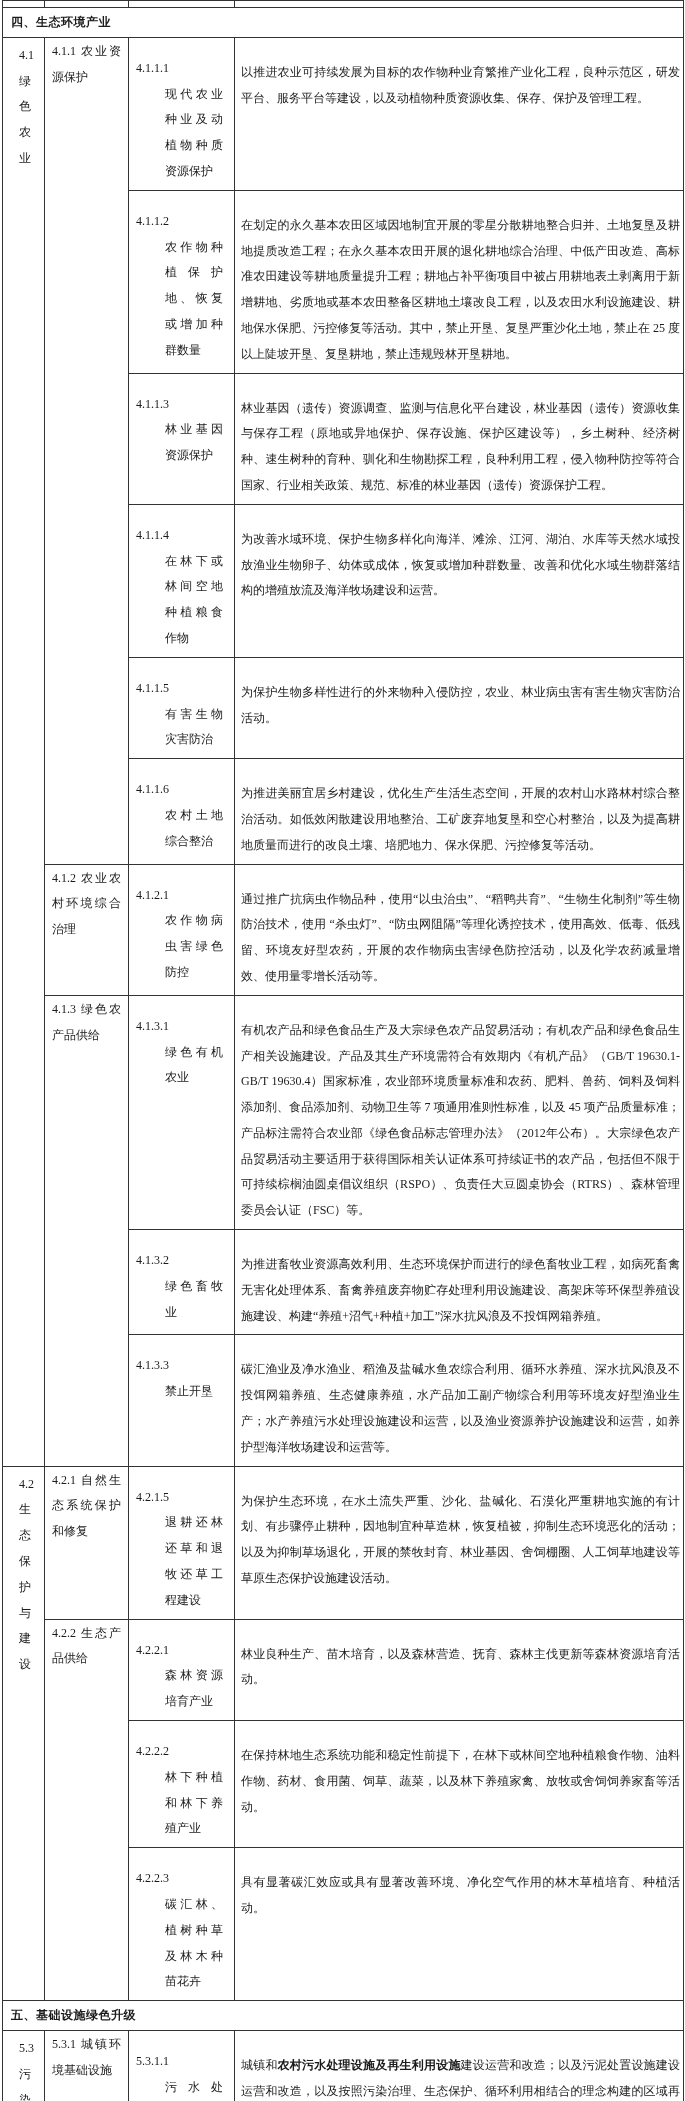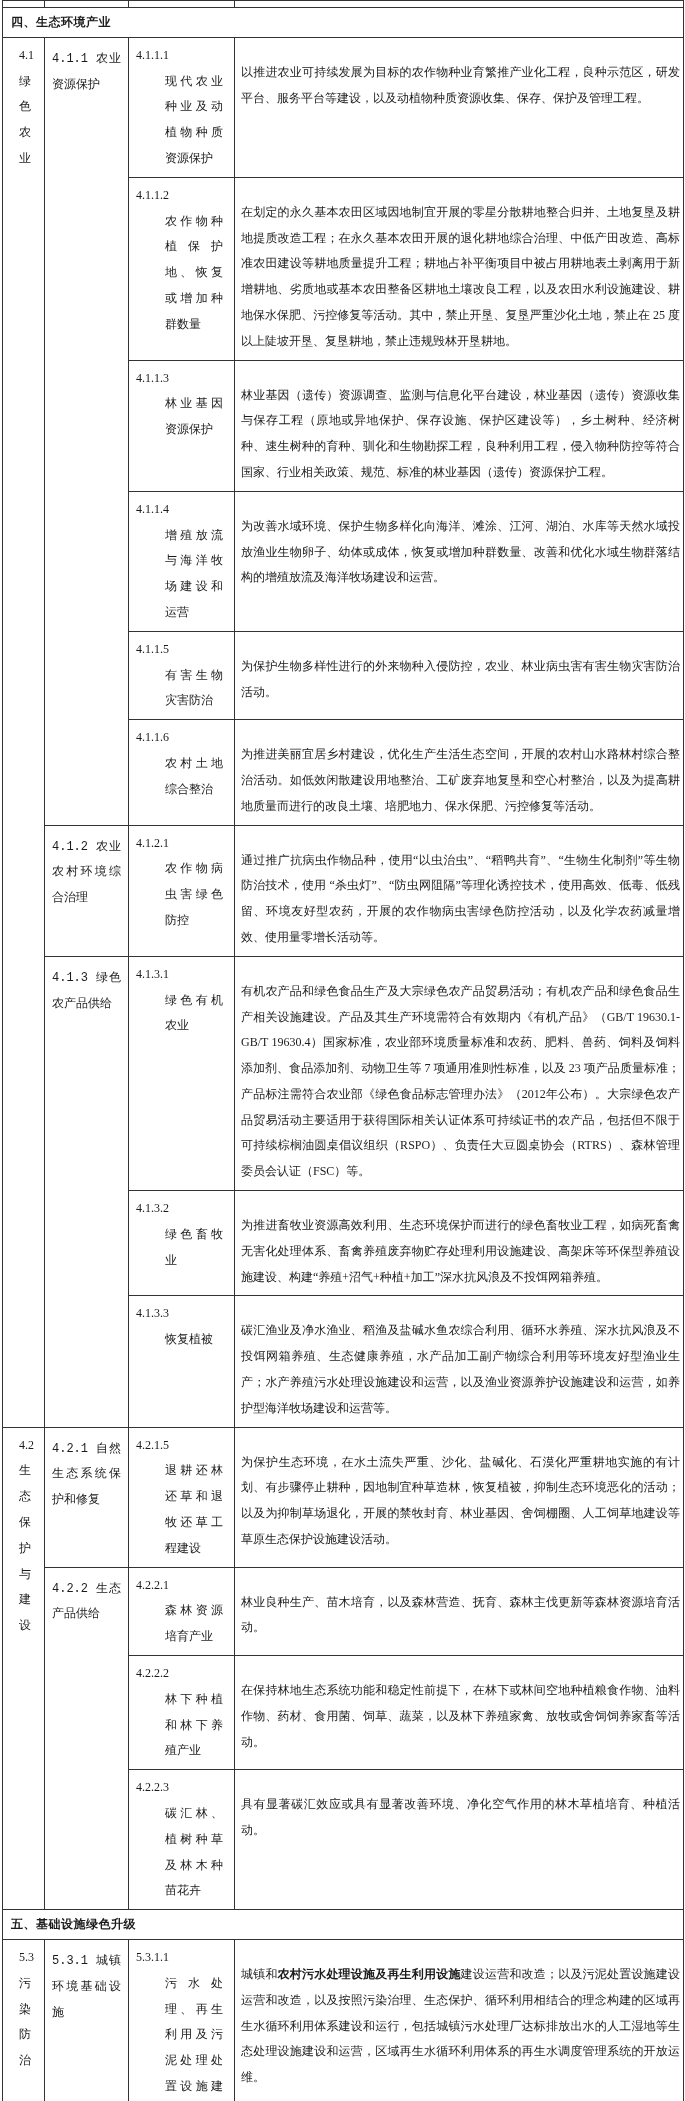--- a/index.html
+++ b/index.html
@@ -26,22 +26,22 @@
   }
   tr.sliver td { height:7px; border-top:none; padding:0; }
   td.section-header {
     font-weight:bold;
     font-size:17px;
     line-height:23px;
     padding:2px 6px 1px 8px;
     letter-spacing:0.5px;
   }
   td.l1 { padding:5px 16px; text-align:justify; }
-  td.l2 { padding:9px 7px; text-align:justify;font-family:Liberation Mono, monospace; }
-  td.l3 { padding:5px 11px 5px 7px; }
+  td.l2 { padding:1px 7px; text-align:justify; }
+  td.l3 { padding:18px 11px 5px 7px; }
   td.l3 .nm { text-align:justify;margin-left:29px; }
   td.desc { padding:22px 3px 5px 6px; text-align:justify; }
   td.desc b, .bold { font-weight:bold; }
 </style>
 </head>
 <body>
 
 <div class="tablewrap">
   <table class="cat">
     <colgroup>
@@ -84,21 +84,21 @@
         <td class="l3">
           <div class="code">4.1.1.3</div>
           <div class="nm">林业基因资源保护</div>
         </td>
         <td class="desc">林业基因（遗传）资源调查、监测与信息化平台建设，林业基因（遗传）资源收集与保存工程（原地或异地保护、保存设施、保护区建设等），乡土树种、经济树种、速生树种的育种、驯化和生物勘探工程，良种利用工程，侵入物种防控等符合国家、行业相关政策、规范、标准的林业基因（遗传）资源保护工程。</td>
       </tr>
 
       <tr>
         <td class="l3">
           <div class="code">4.1.1.4</div>
-          <div class="nm">增殖放流与海洋牧场建设和运营</div>
+          <div class="nm">在林下或林间空地种植粮食作物</div>
         </td>
         <td class="desc">为改善水域环境、保护生物多样化向海洋、滩涂、江河、湖泊、水库等天然水域投放渔业生物卵子、幼体或成体，恢复或增加种群数量、改善和优化水域生物群落结构的增殖放流及海洋牧场建设和运营。</td>
       </tr>
 
       <tr>
         <td class="l3">
           <div class="code">4.1.1.5</div>
           <div class="nm">有害生物灾害防治</div>
         </td>
         <td class="desc">为保护生物多样性进行的外来物种入侵防控，农业、林业病虫害有害生物灾害防治活动。</td>
@@ -120,35 +120,35 @@
         </td>
         <td class="desc">通过推广抗病虫作物品种，使用“以虫治虫”、“稻鸭共育”、“生物生化制剂”等生物防治技术，使用 “杀虫灯”、“防虫网阻隔”等理化诱控技术，使用高效、低毒、低残留、环境友好型农药，开展的农作物病虫害绿色防控活动，以及化学农药减量增效、使用量零增长活动等。</td>
       </tr>
 
       <tr>
         <td class="l2" rowspan="3">4.1.3 绿色农产品供给</td>
         <td class="l3">
           <div class="code">4.1.3.1</div>
           <div class="nm">绿色有机农业</div>
         </td>
-        <td class="desc">有机农产品和绿色食品生产及大宗绿色农产品贸易活动；有机农产品和绿色食品生产相关设施建设。产品及其生产环境需符合有效期内《有机产品》（GB/T 19630.1- GB/T 19630.4）国家标准，农业部环境质量标准和农药、肥料、兽药、饲料及饲料添加剂、食品添加剂、动物卫生等 7 项通用准则性标准，以及 23 项产品质量标准；产品标注需符合农业部《绿色食品标志管理办法》（2012年公布）。大宗绿色农产品贸易活动主要适用于获得国际相关认证体系可持续证书的农产品，包括但不限于可持续棕榈油圆桌倡议组织（RSPO）、负责任大豆圆桌协会（RTRS）、森林管理委员会认证（FSC）等。</td>
+        <td class="desc">有机农产品和绿色食品生产及大宗绿色农产品贸易活动；有机农产品和绿色食品生产相关设施建设。产品及其生产环境需符合有效期内《有机产品》（GB/T 19630.1- GB/T 19630.4）国家标准，农业部环境质量标准和农药、肥料、兽药、饲料及饲料添加剂、食品添加剂、动物卫生等 7 项通用准则性标准，以及 45 项产品质量标准；产品标注需符合农业部《绿色食品标志管理办法》（2012年公布）。大宗绿色农产品贸易活动主要适用于获得国际相关认证体系可持续证书的农产品，包括但不限于可持续棕榈油圆桌倡议组织（RSPO）、负责任大豆圆桌协会（RTRS）、森林管理委员会认证（FSC）等。</td>
       </tr>
 
       <tr>
         <td class="l3">
           <div class="code">4.1.3.2</div>
           <div class="nm">绿色畜牧业</div>
         </td>
         <td class="desc">为推进畜牧业资源高效利用、生态环境保护而进行的绿色畜牧业工程，如病死畜禽无害化处理体系、畜禽养殖废弃物贮存处理利用设施建设、高架床等环保型养殖设施建设、构建“养殖+沼气+种植+加工”深水抗风浪及不投饵网箱养殖。</td>
       </tr>
 
       <tr>
         <td class="l3">
           <div class="code">4.1.3.3</div>
-          <div class="nm">恢复植被</div>
+          <div class="nm">禁止开垦</div>
         </td>
         <td class="desc">碳汇渔业及净水渔业、稻渔及盐碱水鱼农综合利用、循环水养殖、深水抗风浪及不投饵网箱养殖、生态健康养殖，水产品加工副产物综合利用等环境友好型渔业生产；水产养殖污水处理设施建设和运营，以及渔业资源养护设施建设和运营，如养护型海洋牧场建设和运营等。</td>
       </tr>
 
       <tr>
         <td class="l1" rowspan="4">4.2 生态保护与建设</td>
         <td class="l2">4.2.1 自然生态系统保护和修复</td>
         <td class="l3">
           <div class="code">4.2.1.5</div>
           <div class="nm">退耕还林还草和退牧还草工程建设</div>

